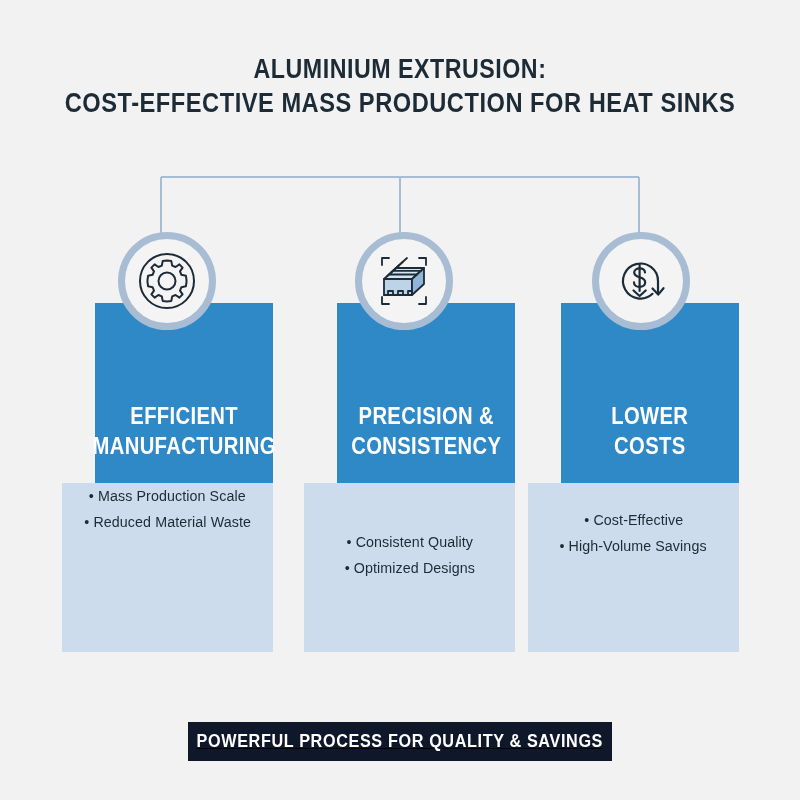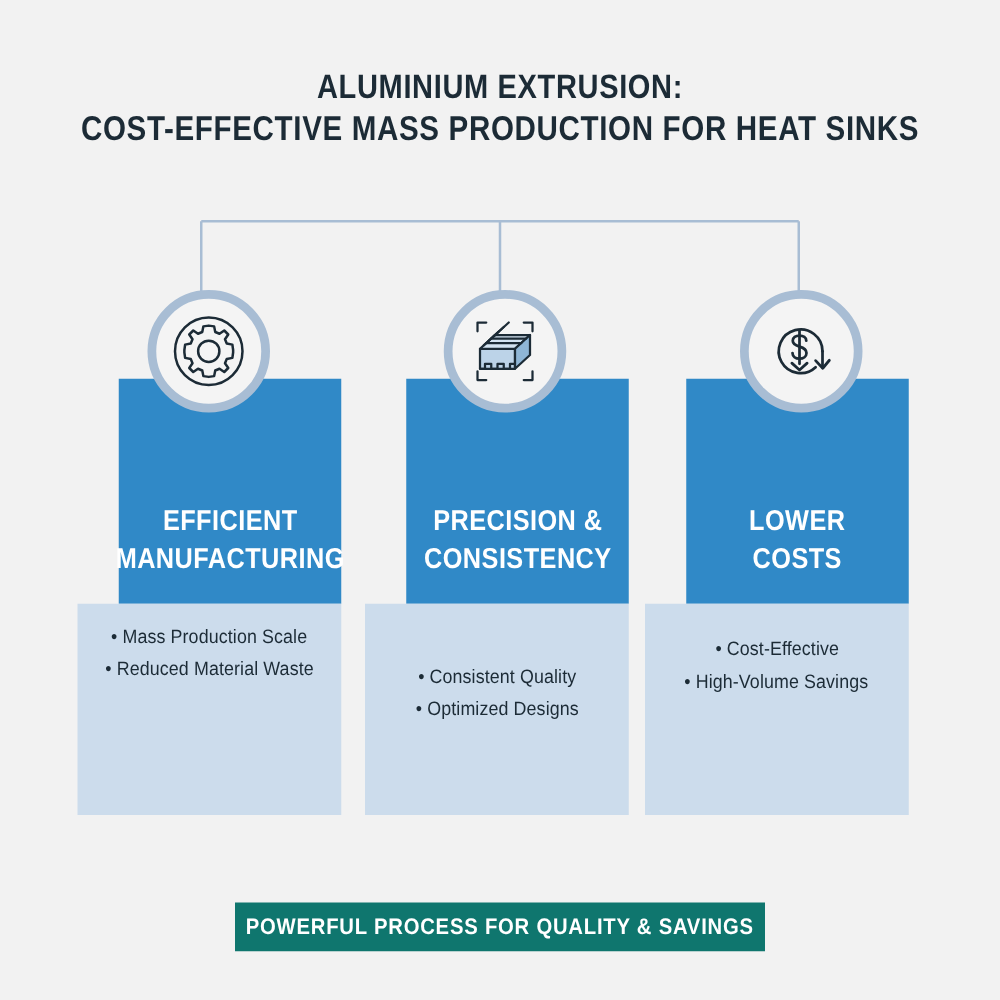--- a/index.html
+++ b/index.html
@@ -61,22 +61,22 @@
     width: 800px;
     height: 800px;
   }
   .col {
     position: absolute;
     top: 303px;
     width: 211px;
     height: 349px;
   }
   .col.c1 { left: 62px; }
-  .col.c2 { left: 292px; }
-  .col.c3 { left: 516px; }
+  .col.c2 { left: 304px; }
+  .col.c3 { left: 528px; }
 
   .col-head {
     position: absolute;
     top: 0;
     left: 0;
     right: 0;
     height: 180px;
     background: #3089C7;
     display: flex;
     align-items: flex-end;
@@ -101,21 +101,21 @@
     position: absolute;
     top: 180px;
     left: 0;
     right: 0;
     bottom: 0;
     background: #CCDCEC;
     display: flex;
     flex-direction: column;
     justify-content: flex-start;
     align-items: center;
-    padding-top: 14px;
+    padding-top: 0;
     box-sizing: border-box;
   }
   .col.c2 .col-body { justify-content: center; padding-top: 16px; padding-bottom: 42px; }
   .col.c3 .col-body { justify-content: flex-start; padding-top: 24px; }
 
   .bullet {
     color: #1C2B36;
     font-family: "Liberation Sans Narrow", "Liberation Sans", sans-serif;
     font-weight: normal;
     font-size: 15.5px;
@@ -145,24 +145,25 @@
   .icon-circle.i3 { left: 592px; }
   .icon-circle svg { display: block; }
 
   
   .footer-banner {
     position: absolute;
     left: 188px;
     top: 722px;
     width: 424px;
     height: 39px;
-    background: #0f766e;
+    background: #0f172a;
     display: flex;
     align-items: center;
     justify-content: center;
+    text-decoration: underline;
   }
   .footer-text {
     color: #FFFFFF;
     font-family: "Liberation Sans Narrow", "Liberation Sans", sans-serif;
     font-weight: bold;
     font-size: 18px;
     letter-spacing: 0.7px;
     transform: scaleX(0.9);
     white-space: nowrap;
   }

